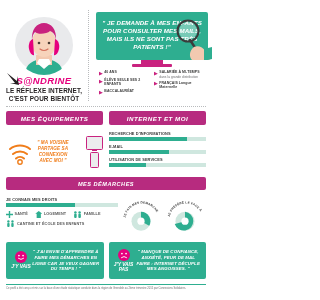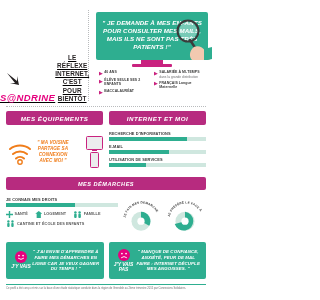--- a/index.html
+++ b/index.html
@@ -5,21 +5,21 @@
   html,body{margin:0;padding:0;}
   body{
     width:212px;height:300px;background:#ffffff;
     font-family:"Liberation Sans",sans-serif;
     -webkit-font-smoothing:antialiased;overflow:hidden;
   }
   .page{position:relative;width:212px;height:300px;background:#fff;}
 
   
   .top{display:flex;height:103px;padding-top:4px;box-sizing:border-box;}
-  .persona{width:88px;position:relative;display:flex;flex-direction:row;align-items:flex-end;text-decoration:underline;}
+  .persona{width:88px;position:relative;display:flex;flex-direction:column;align-items:center;}
   .avatar-wrap{position:relative;width:58px;height:58px;margin-top:13px;}
   .avatar-bg{position:absolute;inset:0;border-radius:50%;background:#e9eaec;}
   .av-svg{position:absolute;inset:0;}
   .pname{font-size:9.5px;font-weight:bold;color:#e6007e;letter-spacing:.4px;margin-top:2px;font-style:italic;}
   .ptag{font-size:6.4px;font-weight:bold;color:#231f20;text-align:center;line-height:1.28;margin-top:1px;letter-spacing:.1px;}
   .arrow{position:absolute;left:6px;top:68px;width:14px;height:14px;}
 
   .vdiv{width:1px;border-left:1px dotted #b9bbbd;margin:6px 0 2px 0;}
 
   .quoteblk{flex:1;position:relative;padding:4px 2px 0 4px;}

